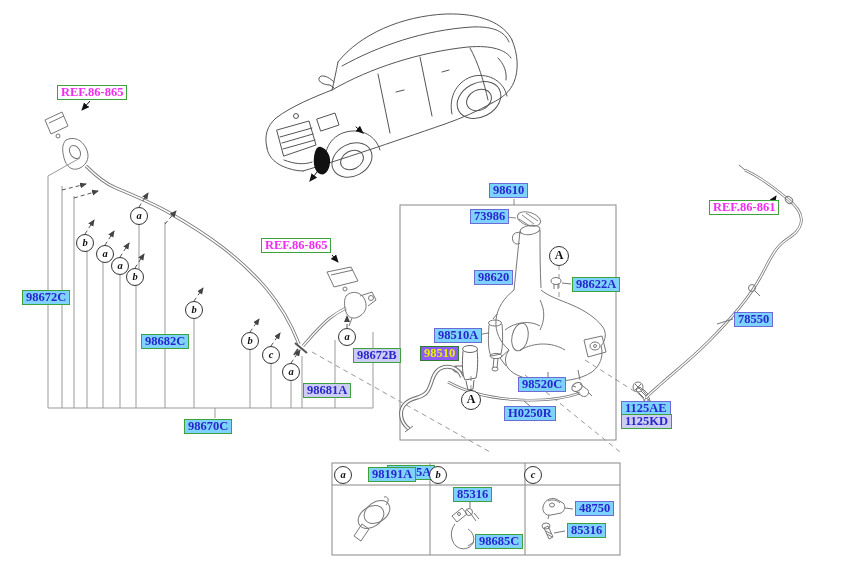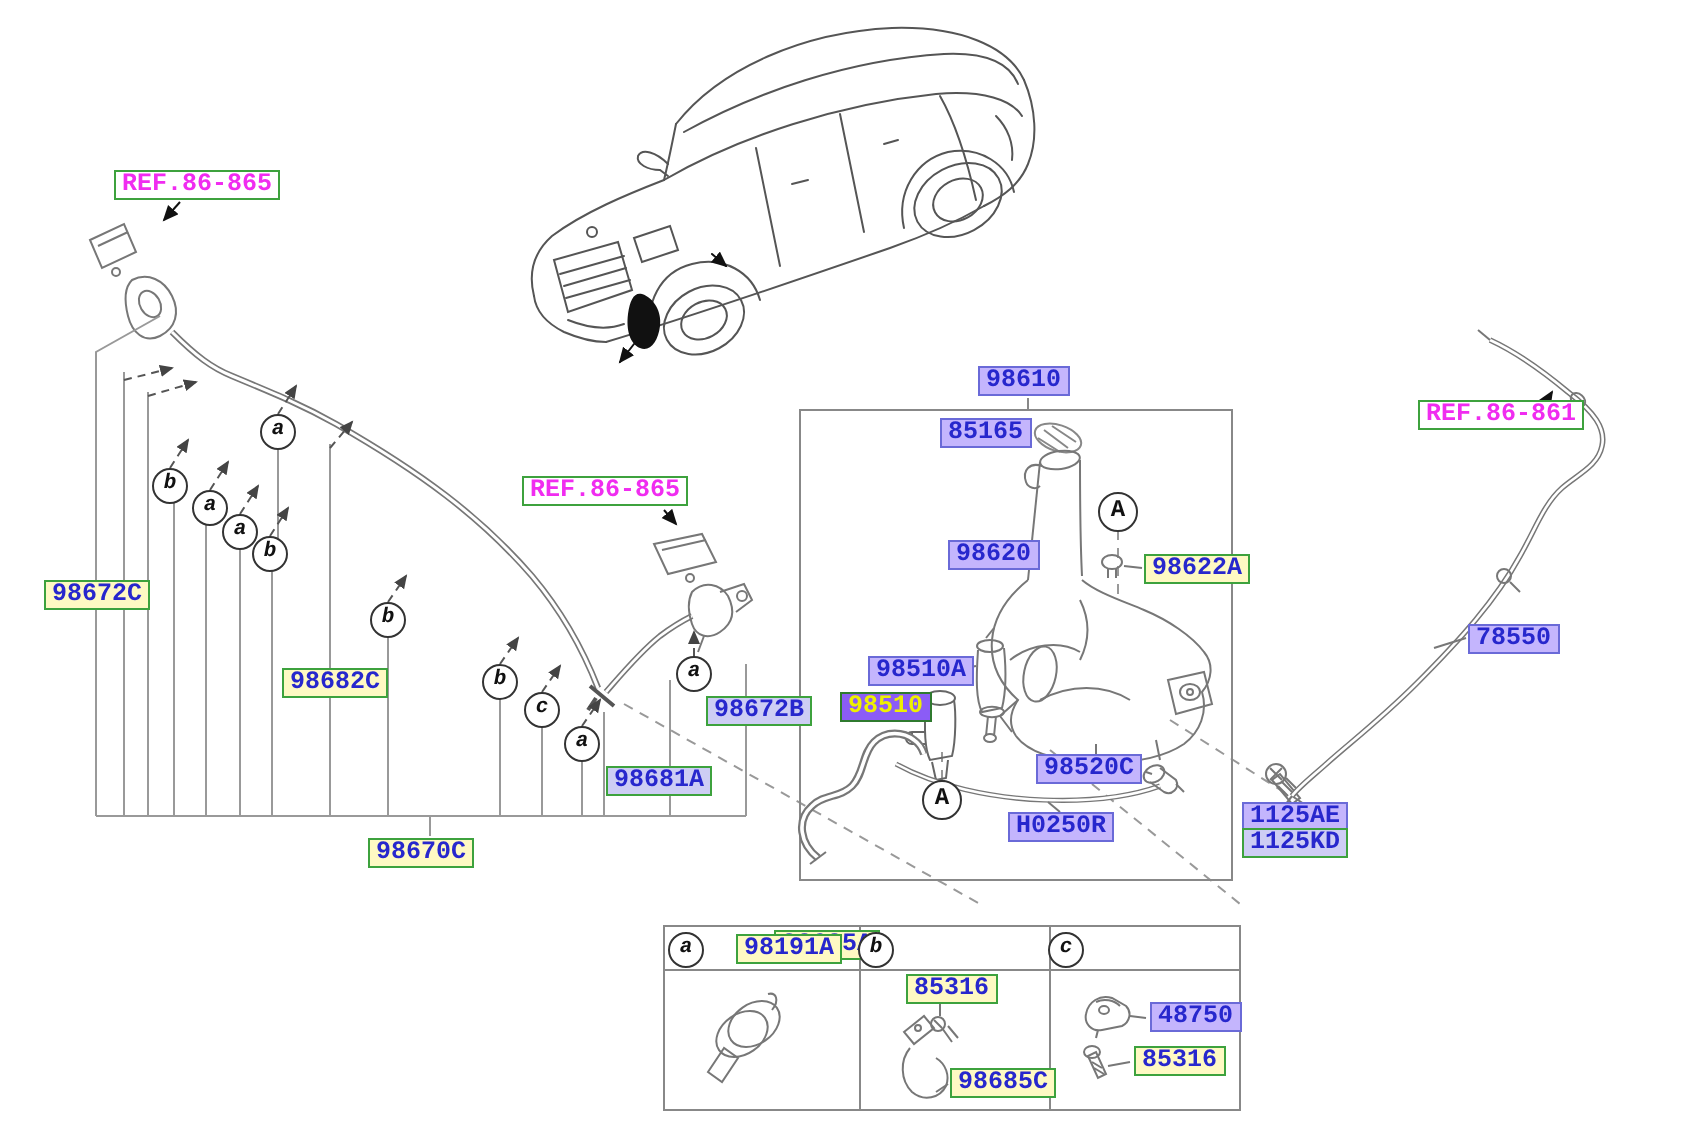--- a/index.html
+++ b/index.html
@@ -1,23 +1,23 @@
 <!DOCTYPE html>
 <html><head>
 <meta charset="utf-8">
 <style>
   html,body{margin:0;padding:0;background:#fff;}
   #stage{position:relative;width:843px;height:561px;background:#ffffff;overflow:hidden;
-         font-family:Liberation Mono, monospace;}
+         font-family:Liberation Serif, serif;}
   #art{position:absolute;left:0;top:0;}
   #labels{position:absolute;left:0;top:0;width:843px;height:561px;pointer-events:none;}
   .lbl{position:absolute;font-size:12.5px;line-height:13px;font-weight:bold;
-       padding:0 3px;border:1px solid #3da23d;background:#fef9c3;color:#2727cd;
+       padding:0 3px;border:1px solid #3da23d;background:#7dd3fc;color:#2727cd;
        white-space:nowrap;pointer-events:auto;cursor:pointer;}
-  .s-hl{background:#c4b5fd;border-color:#6a6ad8;}
+  .s-hl{background:#7dd3fc;border-color:#6a6ad8;}
   .s-hlg{background:#cdcdf4;border-color:#3da23d;}
   .s-selected{background:#8b5cf6;border-color:#2f7a2f;color:#eef000;}
   .s-ref{color:#f02cf0;background:#fff;border-color:#3da23d;}
   .callout{position:absolute;width:16px;height:16px;border:1.3px solid #333;border-radius:50%;
        font-size:10.5px;line-height:15px;text-align:center;color:#111;background:#fff;
        font-style:italic;font-weight:bold;}
   .callout.big{width:18px;height:18px;font-size:12px;line-height:17px;font-style:normal;}
 </style>
 </head>
 <body>
@@ -270,21 +270,21 @@
 
 <div id="labels">
       <div class="lbl s-ref" style="left: 57px; top: 85px;">REF.86-865</div>
       <div class="lbl s-plain" style="left: 22px; top: 290px;">98672C</div>
       <div class="lbl s-plain" style="left: 141px; top: 334px;">98682C</div>
       <div class="lbl s-plain" style="left: 184px; top: 419px;">98670C</div>
       <div class="lbl s-ref" style="left: 261px; top: 238px;">REF.86-865</div>
       <div class="lbl s-hlg" style="left: 353px; top: 348px;">98672B</div>
       <div class="lbl s-hlg" style="left: 303px; top: 383px;">98681A</div>
       <div class="lbl s-hl" style="left: 489px; top: 183px;">98610</div>
-      <div class="lbl s-hl" style="left: 470px; top: 209px;">85165</div>
+      <div class="lbl s-hl" style="left: 470px; top: 209px;">73986</div>
       <div class="lbl s-hl" style="left: 474px; top: 270px;">98620</div>
       <div class="lbl s-plain" style="left: 572px; top: 277px;">98622A</div>
       <div class="lbl s-hl" style="left: 434px; top: 328px;">98510A</div>
       <div class="lbl s-selected" style="left: 420px; top: 346px;">98510</div>
       <div class="lbl s-hl" style="left: 518px; top: 377px;">98520C</div>
       <div class="lbl s-hl" style="left: 504px; top: 406px;">H0250R</div>
       <div class="lbl s-plain" style="left: 387px; top: 421px; margin-top: 44px;">98685A</div>
       <div class="lbl s-ref" style="left: 709px; top: 200px;">REF.86-861</div>
       <div class="lbl s-hl" style="left: 734px; top: 312px;">78550</div>
       <div class="lbl s-hl" style="left: 621px; top: 401px;">1125AE</div>

